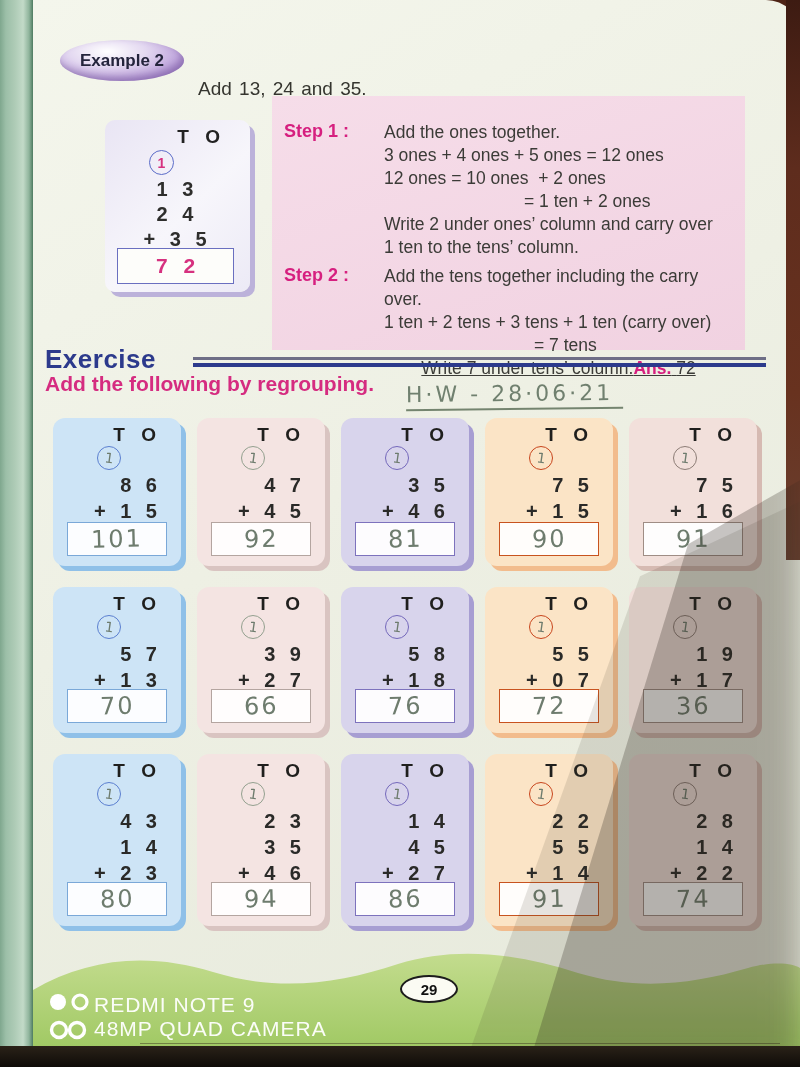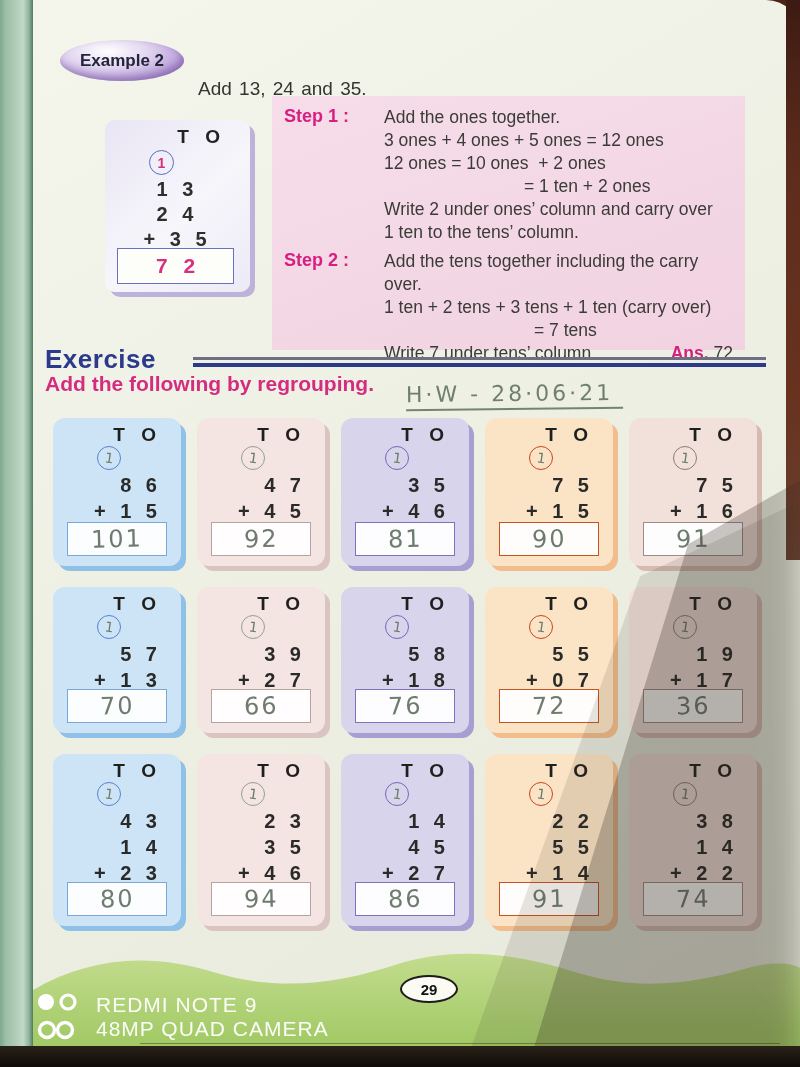--- a/index.html
+++ b/index.html
@@ -44,28 +44,28 @@
     margin:2px 0 2px 44px; display:flex; align-items:center; justify-content:center; }
   .worked .carry span { font-size:14px; font-weight:700; color:#d6317f; }
   .worked .row { width:92px; margin-left:24px; text-align:center;
     font-size:20px; font-weight:700; word-spacing:9px; color:#2e2e2c; line-height:25px; }
   .worked .ansbox { position:absolute; left:12px; right:16px; bottom:8px; height:34px;
     background:#fdfdfa; border:1.5px solid #6a6fc0; display:flex; align-items:center; justify-content:center; }
   .worked .ansbox span { font-size:21px; font-weight:700; color:#d6317f; word-spacing:10px; }
   
   .steps-panel { position:absolute; left:272px; top:96px; width:473px; height:254px; z-index:4;
     background:linear-gradient(160deg,#f6dde9 0%,#f1d2e1 100%);
-    padding:10px 8px 0 12px; box-sizing:border-box; }
+    padding:25px 8px 0 12px; box-sizing:border-box; }
   .step { display:flex; margin-bottom:6px; }
   .step-label { width:88px; flex-shrink:0; color:#d61f7f; font-weight:700; font-size:18px; }
   .step-body { flex:1; }
   .step-line { font-size:17.5px; line-height:23px; color:#3b3b37; white-space:pre-wrap;margin-left:12px; }
   .ind1 { padding-left:140px; }
   .ind2 { padding-left:150px; }
-  .flexline { display:flex; justify-content:space-between; padding-right:4px; }
+  .flexline { display:flex; justify-content:center; padding-right:4px;text-decoration:underline; }
   .ans-label { color:#d61f7f; font-weight:700; }
   .ans-value { color:#3b3b37; }
   
   .exercise-hd { position:absolute; left:45px; top:344px; z-index:4;
     font-size:26px; font-weight:800; color:#2c3a8c; letter-spacing:0.5px; }
   .rule-top { position:absolute; left:193px; top:357px; width:573px; height:2.5px; background:#6e6e86; z-index:4; }
   .rule-bottom { position:absolute; left:193px; top:363px; width:573px; height:4px; background:#2c3a8c; z-index:4; }
   .instruction { position:absolute; left:45px; top:372px; z-index:4;
     font-size:21px; font-weight:700; color:#d52c80; }
   .hw-note { position:absolute; left:406px; top:381px; z-index:4;
@@ -92,21 +92,21 @@
     background:rgba(255,255,255,0.93); border:1.6px solid var(--bd);
     display:flex; align-items:center; justify-content:center; }
   .card .ansbox span { font-family:"DejaVu Sans", sans-serif; font-size:24px; color:#6e7c6e;
     transform:rotate(-1.5deg); letter-spacing:2px; }
   
   .wave { position:absolute; left:33px; top:928px; width:767px; height:124px; z-index:3; }
   .page-num { position:absolute; left:400px; top:975px; width:54px; height:24px; z-index:5;
     background:#fbfbf3; border:2px solid #1c1c1c; border-radius:50%;
     display:flex; align-items:center; justify-content:center;
     font-size:15px; font-weight:700; color:#111; }
-  .watermark { position:absolute; left:36px; top:992px; z-index:30; display:flex; gap:14px;
+  .watermark { position:absolute; left:48px; top:992px; z-index:30; display:flex; 
     align-items:center; color:rgba(255,255,255,0.95); }
   .wm-text { font-size:21px; line-height:24px; letter-spacing:1px; }
 </style>
 </head>
 <body>
 
 <div class="stage">
 
   <div class="page"></div>
   <div class="book-edge"></div>
@@ -328,21 +328,21 @@
     <div class="addend">+ 1 4</div>
     <div class="ansbox">
         <span>91</span>
       </div>
   </div>
   <div class="card c5" style="left:629px;top:754px;height:172px">
     <div class="hdr">T O</div>
     <div class="carry">
         <span>1</span>
       </div>
-    <div class="addend">3 8</div>
+    <div class="addend">2 8</div>
     <div class="addend">1 4</div>
     <div class="addend">+ 2 2</div>
     <div class="ansbox">
         <span>74</span>
       </div>
   </div>
 
   <svg class="wave" viewBox="0 0 767 124" preserveAspectRatio="none">
     <defs>
       <linearGradient id="wg" x1="0" y1="0" x2="0" y2="1">

